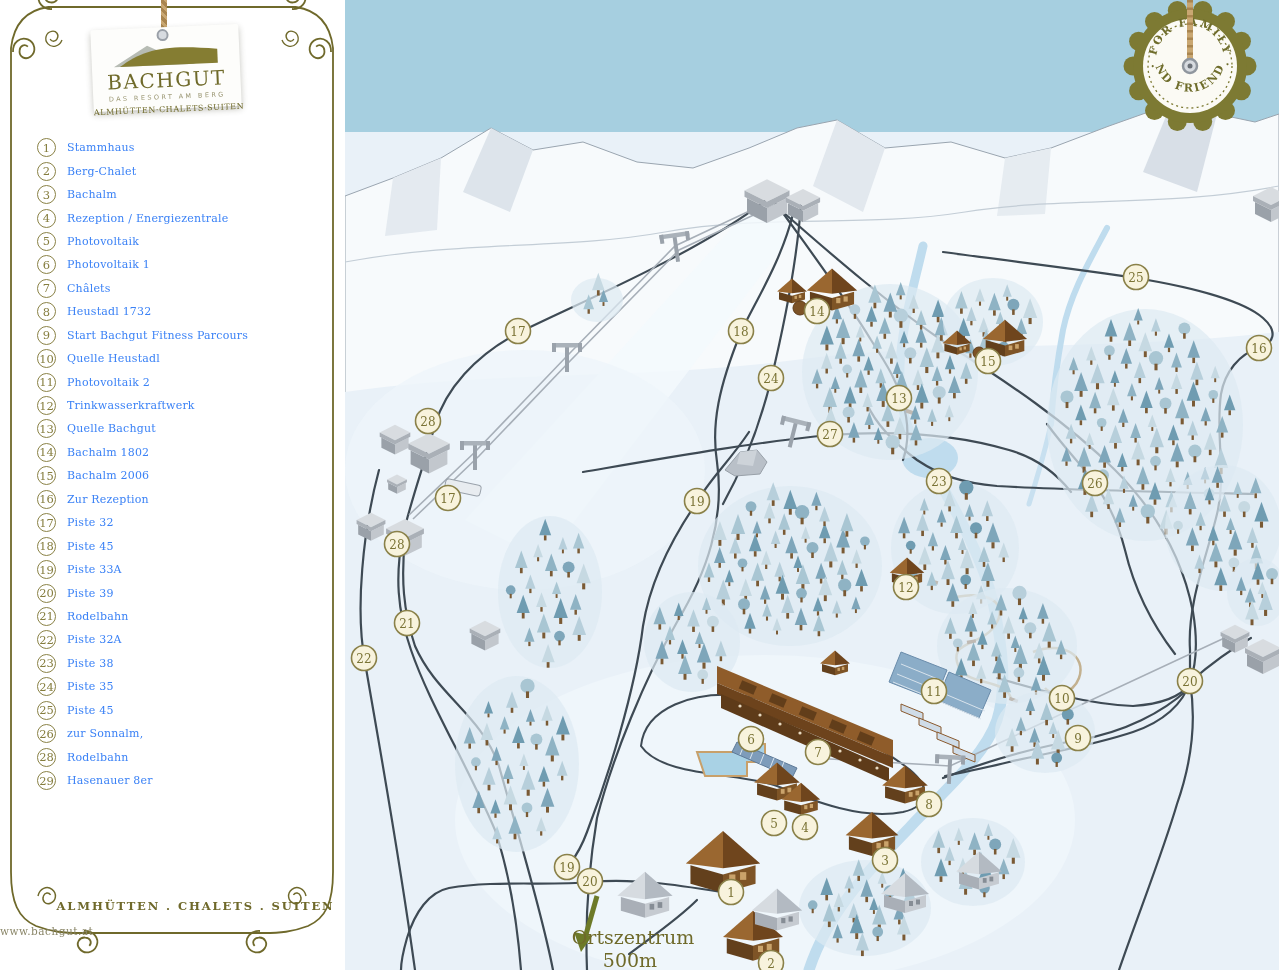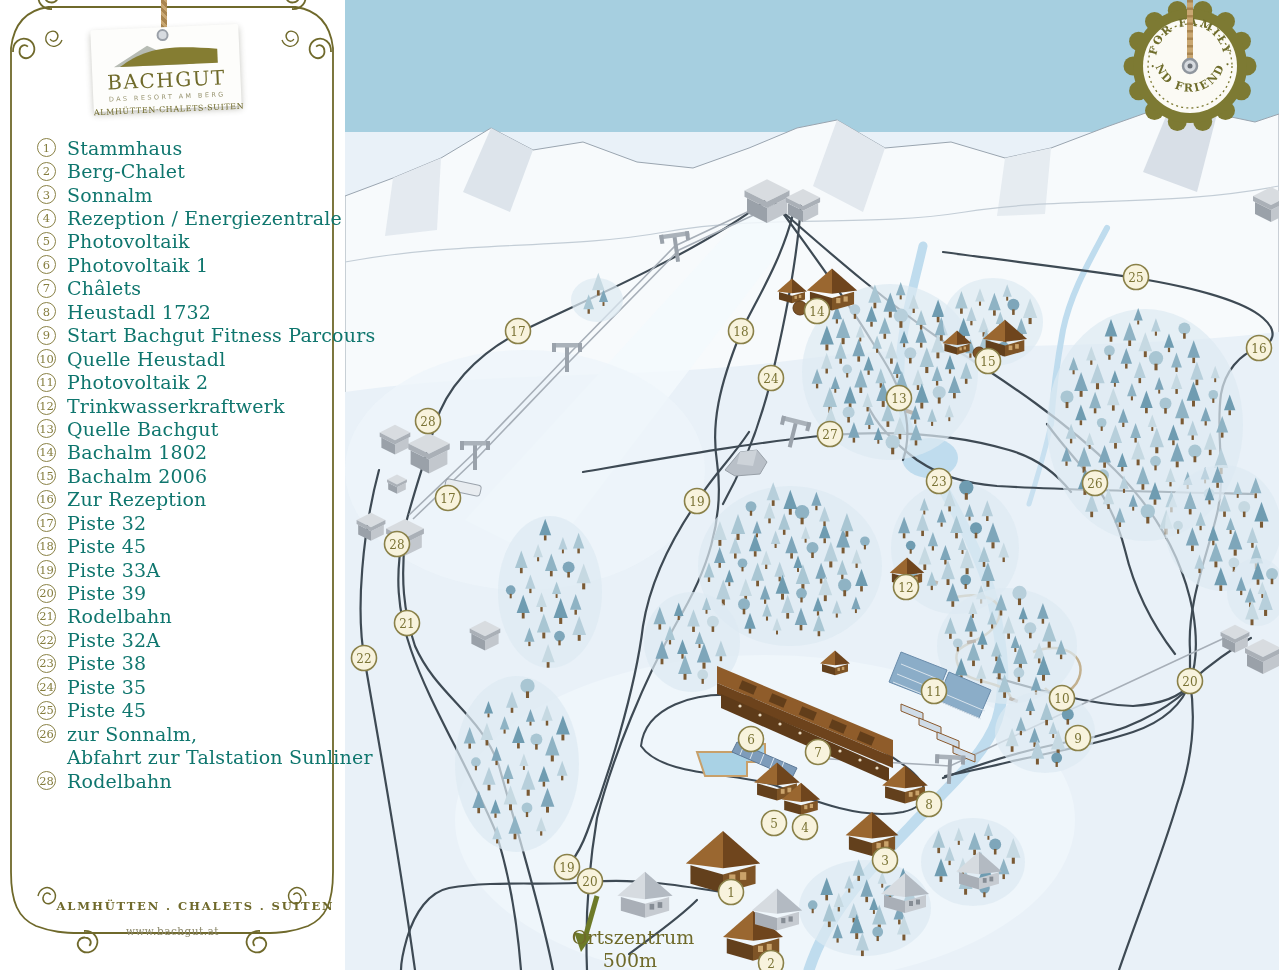--- a/index.html
+++ b/index.html
@@ -19,24 +19,24 @@
   .logo-title{font-size:20px;color:#6f6a2a;letter-spacing:1.5px;margin-top:-2px;}
   .logo-sub{font-size:6.5px;color:#98946f;letter-spacing:2.4px;margin-top:1px;font-family:"DejaVu Sans",sans-serif;}
   .logo-tag{font-size:8px;color:#6f6a2a;letter-spacing:.6px;margin-top:4px;}
   
   .legend{position:absolute;left:0;top:136px;width:345px;}
   .legend-row{display:flex;align-items:center;height:23.45px;padding-left:37px;gap:11px;}
   .legend-num{width:19px;height:19px;border:1.3px solid #8a8246;border-radius:50%;
      display:flex;align-items:center;justify-content:center;font-size:11.5px;color:#857d3e;
      box-sizing:border-box;flex:none;background:#fff;}
   .legend-spacer{width:19px;flex:none;}
-  .legend-label{font-size:19px;color:#0f766e;white-space:nowrap;letter-spacing:.2px;}
+  .legend-label{font-size:11px;color:#3b82f6;white-space:nowrap;letter-spacing:.2px;}
   .footer1{position:absolute;left:0;top:899px;width:391px;text-align:center;font-size:11.5px;
      letter-spacing:1.9px;color:#6f692b;font-weight:bold;}
-  .footer2{position:absolute;left:0;top:925px;width:345px;text-align:center;font-size:10.5px;
+  .footer2{position:absolute;left:0;top:925px;width:345px;font-size:10.5px;
      color:#8a8668;letter-spacing:.5px;}
   .map{position:absolute;left:345px;top:0;width:934px;height:970px;background:#e9f1f8;}
   svg text{font-family:"DejaVu Serif",serif;}
 </style>
 </head>
 <body>
 
 <div class="sidebar">
   <svg class="frame-svg" width="345" height="970">
     <defs>
@@ -78,21 +78,21 @@
       <div class="legend-row">
         <span class="legend-num">1</span>
         <span class="legend-label">Stammhaus</span>
       </div>
       <div class="legend-row">
         <span class="legend-num">2</span>
         <span class="legend-label">Berg-Chalet</span>
       </div>
       <div class="legend-row">
         <span class="legend-num">3</span>
-        <span class="legend-label">Sonnalm</span>
+        <span class="legend-label">Bachalm</span>
       </div>
       <div class="legend-row">
         <span class="legend-num">4</span>
         <span class="legend-label">Rezeption / Energiezentrale</span>
       </div>
       <div class="legend-row">
         <span class="legend-num">5</span>
         <span class="legend-label">Photovoltaik</span>
       </div>
       <div class="legend-row">
@@ -173,26 +173,26 @@
       </div>
       <div class="legend-row">
         <span class="legend-num">25</span>
         <span class="legend-label">Piste 45</span>
       </div>
       <div class="legend-row">
         <span class="legend-num">26</span>
         <span class="legend-label">zur Sonnalm,</span>
       </div>
       <div class="legend-row">
-        <span class="legend-spacer"></span>
-        <span class="legend-label">Abfahrt zur Talstation Sunliner</span>
-      </div>
-      <div class="legend-row">
         <span class="legend-num">28</span>
         <span class="legend-label">Rodelbahn</span>
+      </div>
+      <div class="legend-row">
+        <span class="legend-num">29</span>
+        <span class="legend-label">Hasenauer 8er</span>
       </div>
     </div>
 
   <div class="footer1">ALMHÜTTEN . CHALETS . SUITEN</div>
   <div class="footer2">www.bachgut.at</div>
 </div>
 
 <div class="map">
 <svg id="mapsvg" width="934" height="970" viewBox="0 0 934 970" xmlns="http://www.w3.org/2000/svg" xmlns:xlink="http://www.w3.org/1999/xlink">
   <defs>

